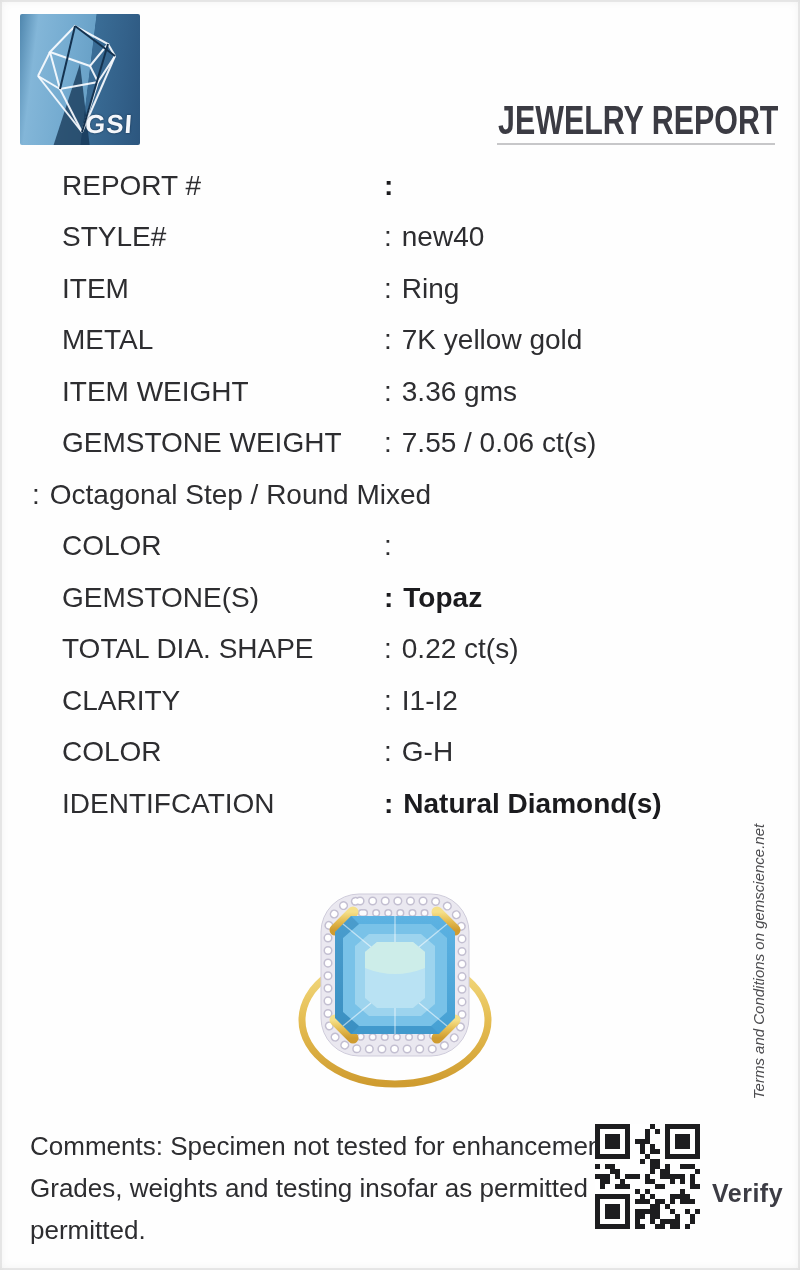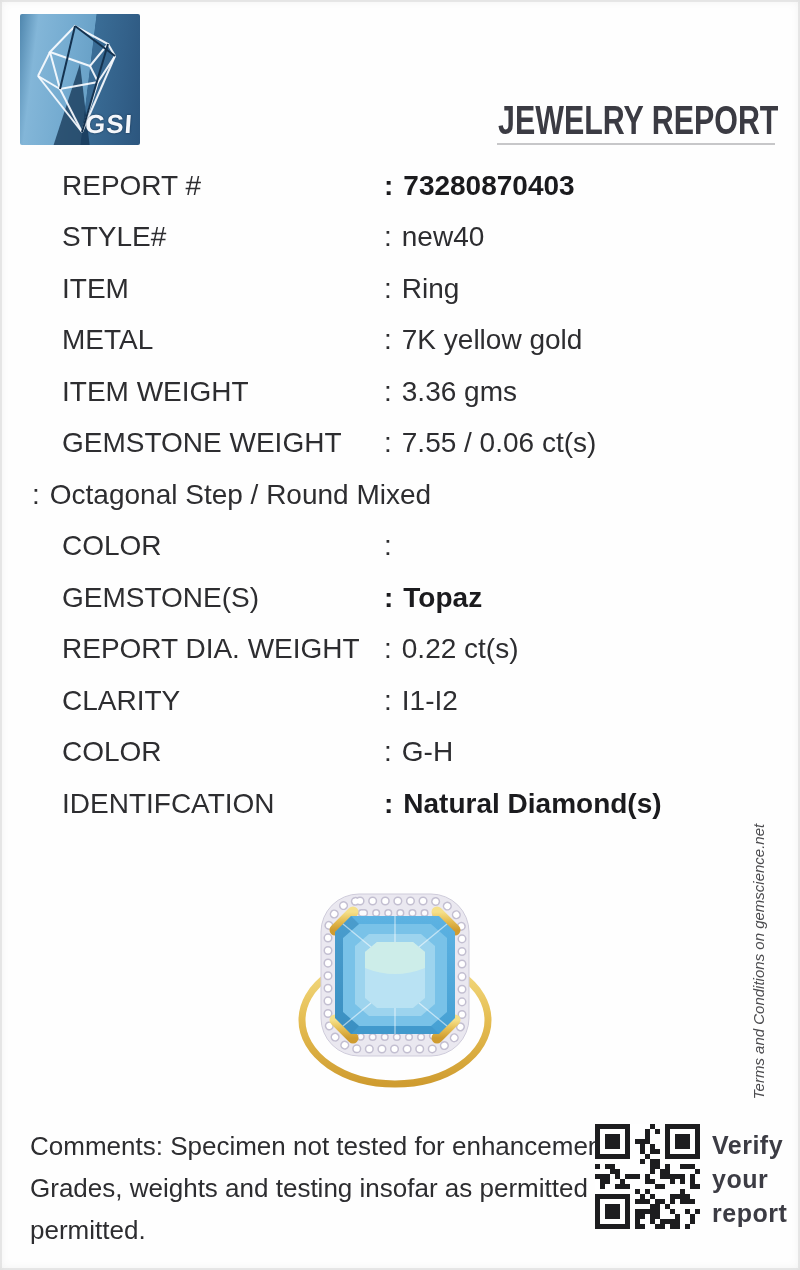--- a/index.html
+++ b/index.html
@@ -77,21 +77,21 @@
     position: absolute; left: 595px; top: 1124px;
     width: 105px; height: 105px;
     display: grid; grid-template-columns: repeat(21, 1fr); grid-template-rows: repeat(21, 1fr);
     background: #ffffff;
   }
   .qr div.on { background: #1d1d1f; }
   .verify {
     position: absolute; left: 712px; top: 1128px;
     font-size: 25px; font-weight: 700; color: #3c3c44; letter-spacing: 0.5px;
   }
-  .verify-line { line-height: 34px; }
+  .verify-line { line-height: 34px; margin-top: 48px; }
 </style>
 </head>
 <body>
 
 <div class="page">
 
   <div class="logo">
     <div class="logo-dark-tri"></div>
     <svg viewBox="0 0 120 131">
       <g fill="none" stroke="rgba(250,252,255,0.92)" stroke-width="2">
@@ -115,21 +115,20 @@
     <div class="logo-text">GSI</div>
   </div>
 
   <div class="title">JEWELRY REPORT</div>
   <div class="title-underline"></div>
 
   <div class="spec-table">
       <div class="spec-row bold-row">
       <span class="spec-label">REPORT #</span>
       <span class="spec-sep">:</span>
-      <span class="spec-value bold">73280870403</span>
     </div>
       <div class="spec-row">
       <span class="spec-label">STYLE#</span>
       <span class="spec-sep">:</span>
       <span class="spec-value">new40</span>
     </div>
       <div class="spec-row">
       <span class="spec-label">ITEM</span>
       <span class="spec-sep">:</span>
       <span class="spec-value">Ring</span>
@@ -156,21 +155,21 @@
       <div class="spec-row">
       <span class="spec-label">COLOR</span>
       <span class="spec-sep">:</span>
     </div>
       <div class="spec-row bold-row">
       <span class="spec-label">GEMSTONE(S)</span>
       <span class="spec-sep">:</span>
       <span class="spec-value bold">Topaz</span>
     </div>
       <div class="spec-row">
-      <span class="spec-label">REPORT DIA. WEIGHT</span>
+      <span class="spec-label">TOTAL DIA. SHAPE</span>
       <span class="spec-sep">:</span>
       <span class="spec-value">0.22 ct(s)</span>
     </div>
       <div class="spec-row">
       <span class="spec-label">CLARITY</span>
       <span class="spec-sep">:</span>
       <span class="spec-value">I1-I2</span>
     </div>
       <div class="spec-row">
       <span class="spec-label">COLOR</span>

